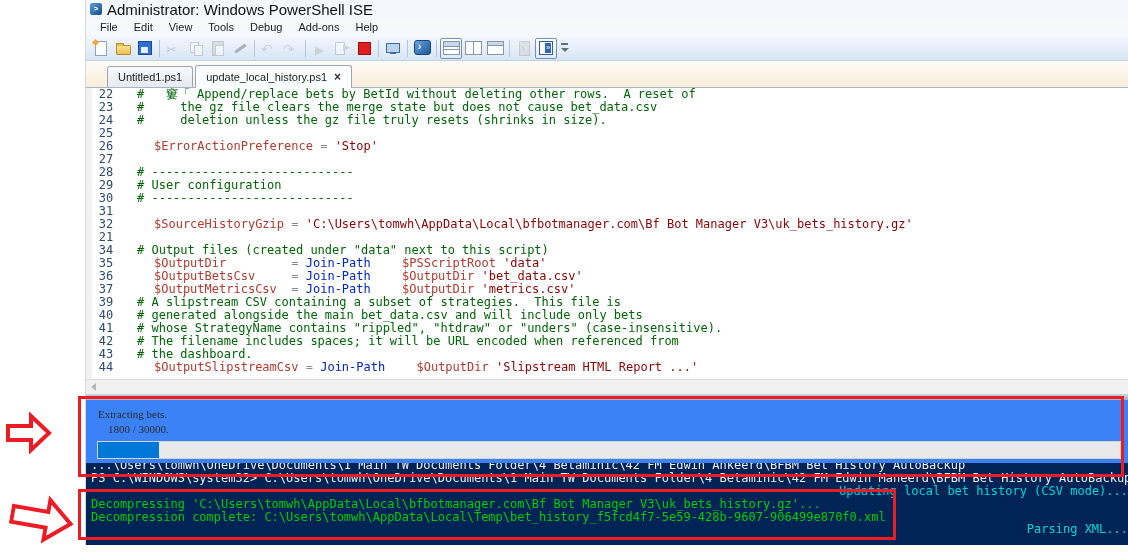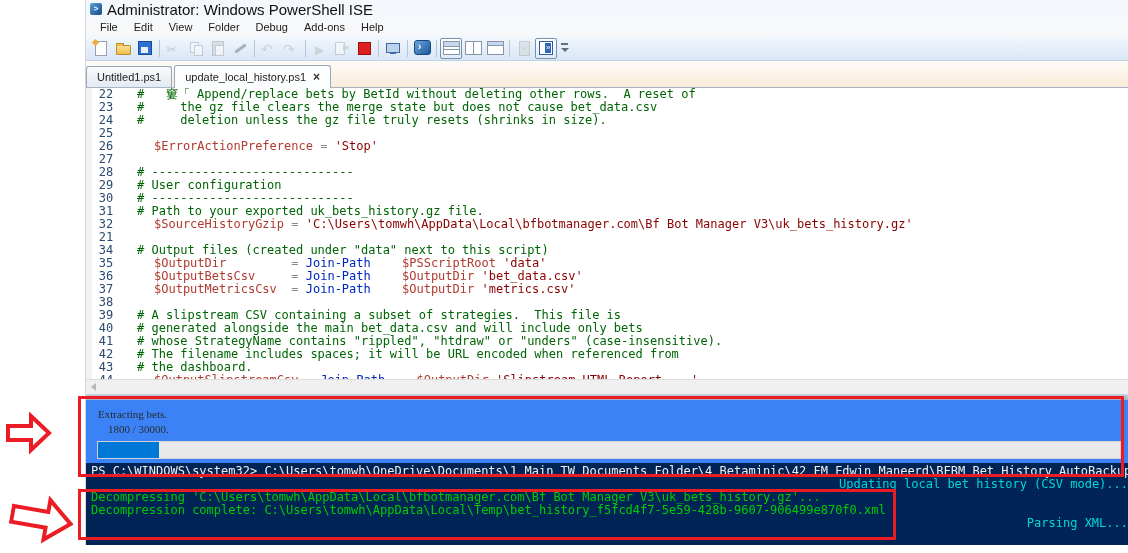--- a/index.html
+++ b/index.html
@@ -73,21 +73,21 @@
       background:#fff;border:1px solid #2d5c9e;}
   .i-show-command-window::after{content:"»";position:absolute;left:7px;top:3px;font-size:8px;color:#fff;
       background:#2f66b5;width:6px;height:10px;line-height:10px;text-indent:1px;}
   .tb-overflow{width:12px;height:18px;margin-left:2px;position:relative;}
   .tb-overflow::before{content:"";position:absolute;left:2px;top:4px;width:7px;height:2px;background:#5f6f82;}
   .tb-overflow::after{content:"";position:absolute;left:2px;top:9px;border-left:4px solid transparent;
       border-right:4px solid transparent;border-top:4px solid #5f6f82;}
 
   
   .tabstrip{height:27px;background:linear-gradient(#fdfbf8,#f9ecd9);display:flex;align-items:flex-end;
-            padding-left:0;border-bottom:1px solid #a7b4c4;box-sizing:border-box;}
+            padding-left:21px;border-bottom:1px solid #a7b4c4;box-sizing:border-box;}
   .tab{height:21px;display:flex;align-items:center;padding:0 10px;font-size:11px;color:#222;
        border:1px solid #98a6b8;border-bottom:none;border-radius:3px 3px 0 0;margin-right:2px;
        background:linear-gradient(#f8fafc,#e4eaf2);box-sizing:border-box;}
   .tab.active{background:#fcfdfe;height:23px;position:relative;z-index:2;margin-bottom:-1px;}
   .tab-close{margin-left:7px;font-size:12px;color:#333;font-weight:bold;line-height:10px;}
 
   
   .editor{height:291px;background:#fff;overflow:hidden;position:relative;
           font-family:"DejaVu Sans Mono","Liberation Mono",monospace;font-size:12px;}
   .editor::before{content:"";position:absolute;left:0;top:0;width:6px;height:100%;background:#f2f2f2;}
@@ -136,21 +136,21 @@
 
     <div class="titlebar">
       <span class="title-icon">&gt;</span>
       <span class="title-text">Administrator: Windows PowerShell ISE</span>
     </div>
 
     <div class="menubar">
         <div class="menu-item">File</div>
         <div class="menu-item">Edit</div>
         <div class="menu-item">View</div>
-        <div class="menu-item">Folder</div>
+        <div class="menu-item">Tools</div>
         <div class="menu-item">Debug</div>
         <div class="menu-item">Add-ons</div>
         <div class="menu-item">Help</div>
       </div>
 
     <div class="toolbar">
         <div class="tb-btn">
           <span class="tb-icon i-new-script"></span>
         </div>
         <div class="tb-btn">
@@ -230,28 +230,27 @@
     <div class="editor">
         <div class="code-row"><span class="gut">22</span><span class="code"><span class="tk-c">#   窶「 Append/replace bets by BetId without deleting other rows.  A reset of</span></span></div>
         <div class="code-row"><span class="gut">23</span><span class="code"><span class="tk-c">#     the gz file clears the merge state but does not cause bet_data.csv</span></span></div>
         <div class="code-row"><span class="gut">24</span><span class="code"><span class="tk-c">#     deletion unless the gz file truly resets (shrinks in size).</span></span></div>
         <div class="code-row"><span class="gut">25</span><span class="code"></span></div>
         <div class="code-row"><span class="gut">26</span><span class="code"><span class="tk-v">$ErrorActionPreference</span><span class="tk-o"> = </span><span class="tk-s">'Stop'</span></span></div>
         <div class="code-row"><span class="gut">27</span><span class="code"></span></div>
         <div class="code-row"><span class="gut">28</span><span class="code"><span class="tk-c"># ----------------------------</span></span></div>
         <div class="code-row"><span class="gut">29</span><span class="code"><span class="tk-c"># User configuration</span></span></div>
         <div class="code-row"><span class="gut">30</span><span class="code"><span class="tk-c"># ----------------------------</span></span></div>
-        <div class="code-row"><span class="gut">31</span><span class="code"><span class="tk-c"># Path to your exported uk_bets_history.gz file.</span></span></div>
+        <div class="code-row"><span class="gut">31</span></div>
         <div class="code-row"><span class="gut">32</span><span class="code"><span class="tk-v">$SourceHistoryGzip</span><span class="tk-o"> = </span><span class="tk-s">'C:\Users\tomwh\AppData\Local\bfbotmanager.com\Bf Bot Manager V3\uk_bets_history.gz'</span></span></div>
         <div class="code-row"><span class="gut">21</span><span class="code"></span></div>
         <div class="code-row"><span class="gut">34</span><span class="code"><span class="tk-c"># Output files (created under "data" next to this script)</span></span></div>
         <div class="code-row"><span class="gut">35</span><span class="code"><span class="tk-v">$OutputDir</span><span class="tk-p">         </span><span class="tk-o">= </span><span class="tk-k">Join-Path</span><span class="tk-p"> </span><span class="tk-v">$PSScriptRoot</span><span class="tk-s"> 'data'</span></span></div>
         <div class="code-row"><span class="gut">36</span><span class="code"><span class="tk-v">$OutputBetsCsv</span><span class="tk-p">     </span><span class="tk-o">= </span><span class="tk-k">Join-Path</span><span class="tk-p"> </span><span class="tk-v">$OutputDir</span><span class="tk-s"> 'bet_data.csv'</span></span></div>
         <div class="code-row"><span class="gut">37</span><span class="code"><span class="tk-v">$OutputMetricsCsv</span><span class="tk-p">  </span><span class="tk-o">= </span><span class="tk-k">Join-Path</span><span class="tk-p"> </span><span class="tk-v">$OutputDir</span><span class="tk-s"> 'metrics.csv'</span></span></div>
-        <div class="code-row"><span class="gut">38</span><span class="code"></span></div>
         <div class="code-row"><span class="gut">39</span><span class="code"><span class="tk-c"># A slipstream CSV containing a subset of strategies.  This file is</span></span></div>
         <div class="code-row"><span class="gut">40</span><span class="code"><span class="tk-c"># generated alongside the main bet_data.csv and will include only bets</span></span></div>
         <div class="code-row"><span class="gut">41</span><span class="code"><span class="tk-c"># whose StrategyName contains "rippled", "htdraw" or "unders" (case-insensitive).</span></span></div>
         <div class="code-row"><span class="gut">42</span><span class="code"><span class="tk-c"># The filename includes spaces; it will be URL encoded when referenced from</span></span></div>
         <div class="code-row"><span class="gut">43</span><span class="code"><span class="tk-c"># the dashboard.</span></span></div>
         <div class="code-row"><span class="gut">44</span><span class="code"><span class="tk-v">$OutputSlipstreamCsv</span><span class="tk-o"> = </span><span class="tk-k">Join-Path</span><span class="tk-p"> </span><span class="tk-v">$OutputDir</span><span class="tk-s"> 'Slipstream HTML Report ...'</span></span></div>
       </div>
 
     <div class="hscroll">
       <span class="hs-arrow"></span>
@@ -261,20 +260,21 @@
 
     <div class="progress-panel">
       <div class="pp-line1">Extracting bets.</div>
       <div class="pp-line2">1800 / 30000.</div>
       <div class="pp-track">
         <div class="pp-fill" id="pp-fill" style="width: 6%;"></div>
       </div>
     </div>
 
     <div class="console">
+        <div class="con-line con-white con-clip">...\Users\tomwh\OneDrive\Documents\1 Main TW Documents Folder\4 Betaminic\42 FM Edwin Ankeerd\BFBM Bet History AutoBackup</div>
         <div class="con-line con-white">PS C:\WINDOWS\system32&gt; C:\Users\tomwh\OneDrive\Documents\1 Main TW Documents Folder\4 Betaminic\42 FM Edwin Maneerd\BFBM Bet History AutoBackup</div>
         <div class="con-line con-cyan">Updating local bet history (CSV mode)...</div>
         <div class="con-line con-green">Decompressing 'C:\Users\tomwh\AppData\Local\bfbotmanager.com\Bf Bot Manager V3\uk_bets_history.gz'...</div>
         <div class="con-line con-green">Decompression complete: C:\Users\tomwh\AppData\Local\Temp\bet_history_f5fcd4f7-5e59-428b-9607-906499e870f0.xml</div>
         <div class="con-line con-cyan">Parsing XML...</div>
       </div>
   </div>
 
   <div class="anno-box" id="anno-box-1"></div>
   <div class="anno-box" id="anno-box-2"></div>

